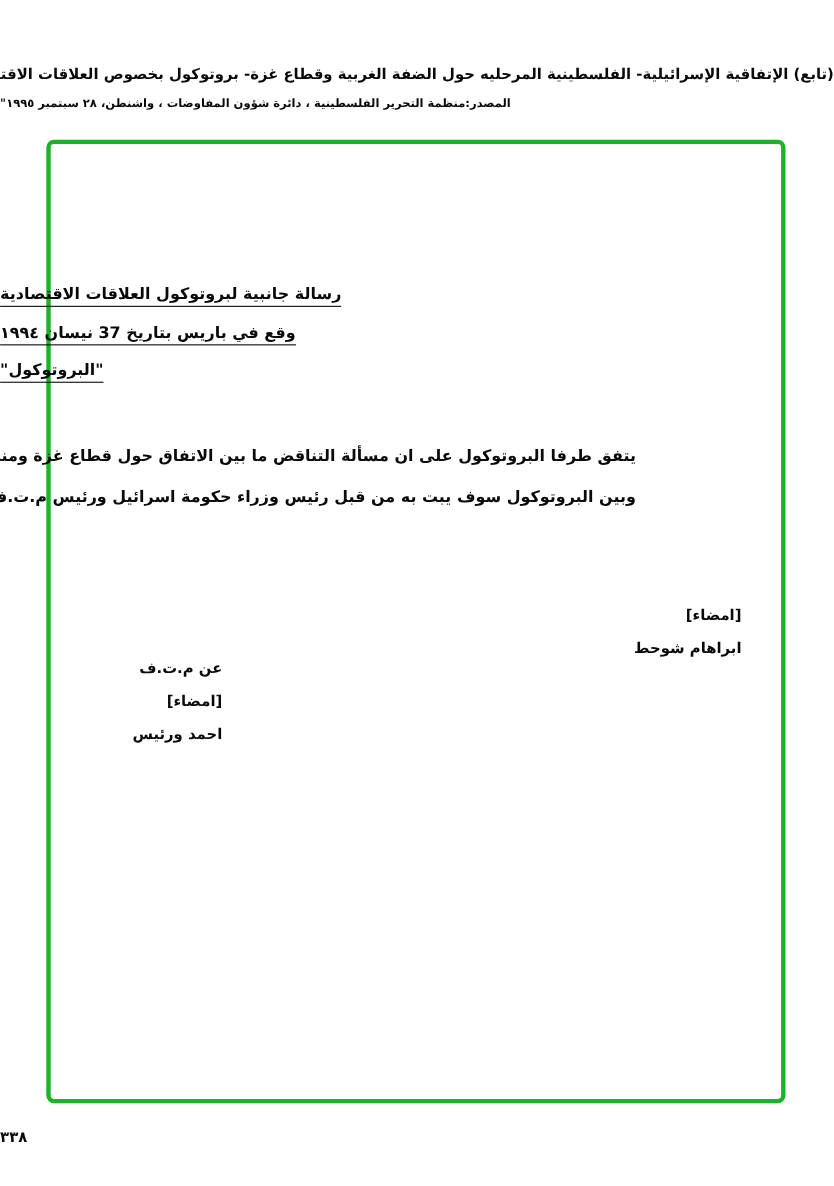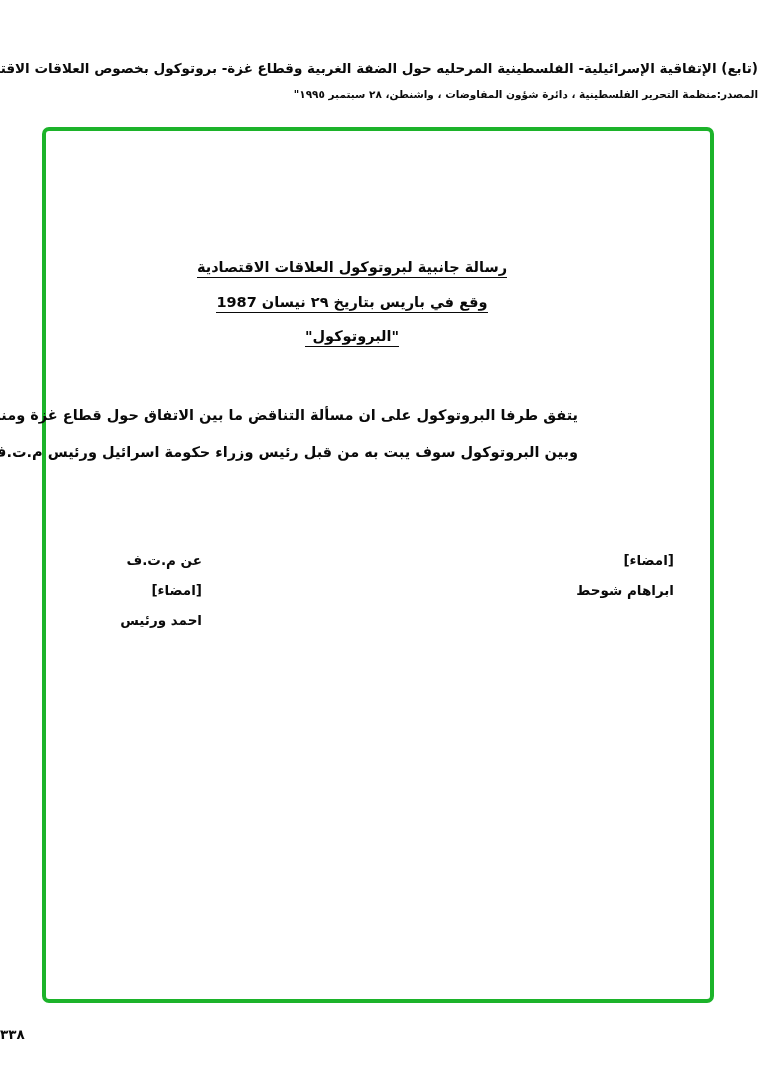--- a/index.html
+++ b/index.html
@@ -26,42 +26,42 @@
     font-size: 13.5px;
     font-weight: 700;
     line-height: 20px;
     white-space: nowrap;
   }
   .header-line2 {
     position: absolute;
     top: 87px;
     left: 0;
     right: 0;
-    text-align: right;
+    text-align: left;
     font-size: 10.5px;
     font-weight: 700;
     line-height: 15px;
     white-space: nowrap;
   }
   .frame {
     position: absolute;
     left: 42px;
     top: 127px;
     width: 664px;
     height: 868px;
     border: 4px solid #1cb32a;
     border-radius: 7px;
     background: transparent;
   }
   .title-block {
     position: absolute;
     top: 257px;
     left: 0;
     right: 54px;
-    text-align: center;
+    text-align: left;
     text-decoration: underline;
   }
   .title-line {
     height: 34.5px;
   }
   .title-line span {
     display: inline-block;
     font-size: 14.5px;
     font-weight: 700;
     border-bottom: 1.6px solid #0a0a0a;
@@ -80,21 +80,21 @@
     font-weight: 700;
     line-height: 37px;
     white-space: nowrap;
   }
   .sig-col {
     position: absolute;
     top: 545px;
     text-align: right;
   }
   .sig-col-israel { right: 84px; }
-  .sig-col-plo    { right: 556px; }
+  .sig-col-plo    { right: 556px; margin-top: 48px; }
   .sig-line {
     font-size: 13.5px;
     font-weight: 700;
     line-height: 30px;
     white-space: nowrap;
   }
   .page-number {
     position: absolute;
     top: 1026px;
     left: 0;
@@ -114,21 +114,21 @@
 
   <div class="header-line2">المصدر:منظمة التحرير الفلسطينية ، دائرة شؤون المفاوضات ، واشنطن، ٢٨ سبتمبر ١٩٩٥"</div>
 
   <div class="frame"></div>
 
   <div class="title-block">
     <div class="title-line">
       <span>رسالة جانبية لبروتوكول العلاقات الاقتصادية</span>
     </div>
     <div class="title-line">
-      <span>وقع في باريس بتاريخ ٢٩ نيسان 1987</span>
+      <span>وقع في باريس بتاريخ 37 نيسان ١٩٩٤</span>
     </div>
     <div class="title-line">
       <span>"البروتوكول"</span>
     </div>
   </div>
 
   <div class="body-block">
     <div class="body-line">يتفق طرفا البروتوكول على ان مسألة التناقض ما بين الاتفاق حول قطاع غزة ومنطقة اريحا</div>
     <div class="body-line">وبين البروتوكول سوف يبت به من قبل رئيس وزراء حكومة اسرائيل ورئيس م.ت.ف.</div>
   </div>

